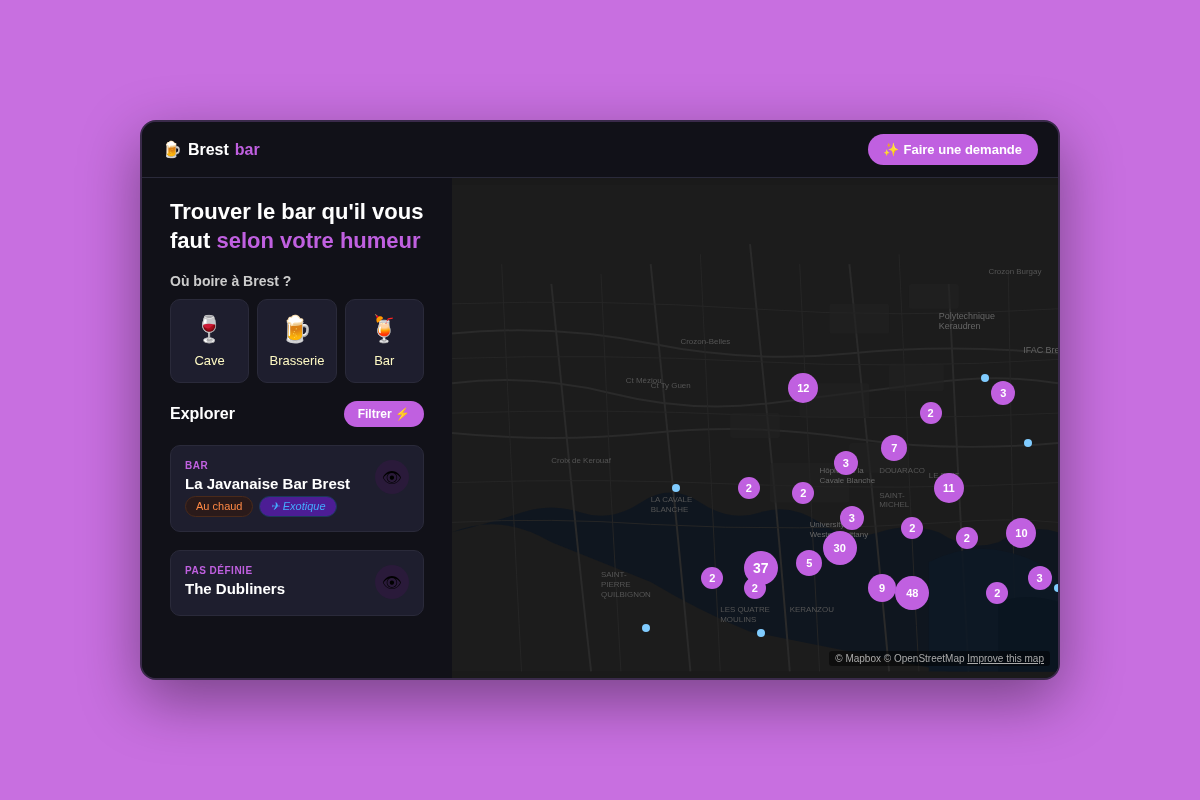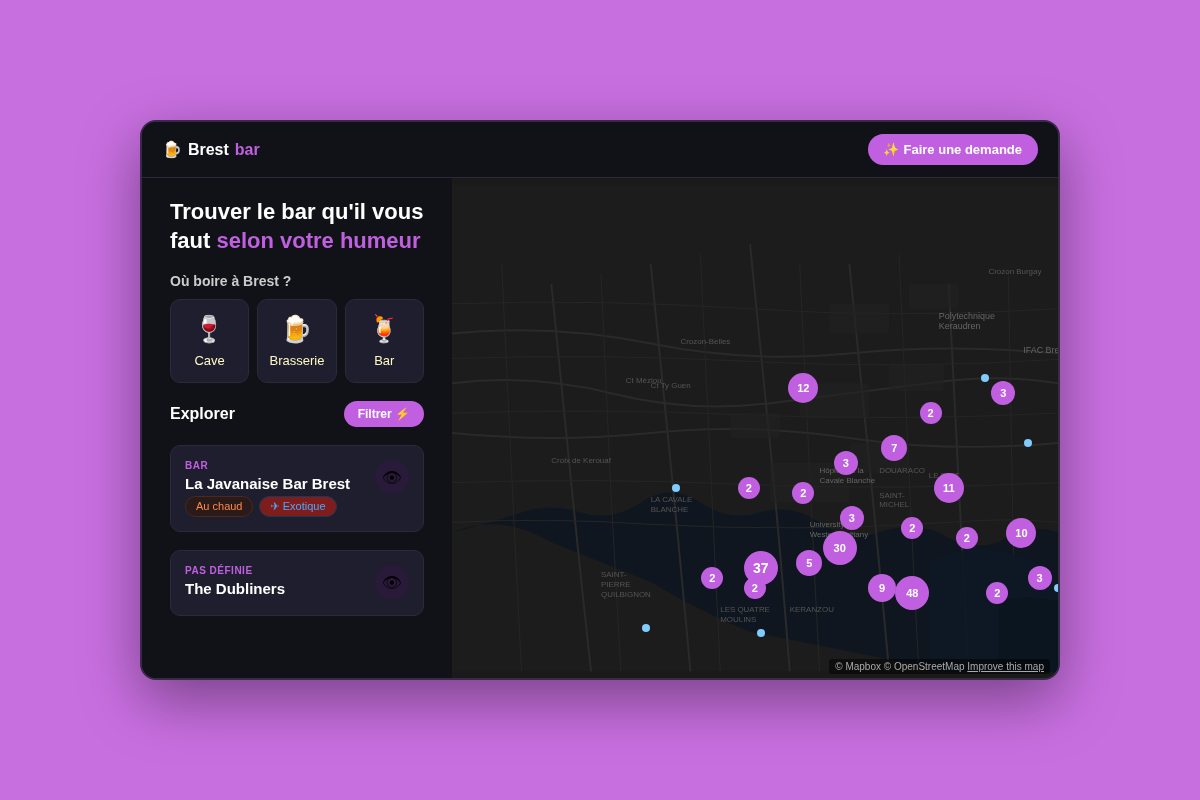--- a/index.html
+++ b/index.html
@@ -183,23 +183,24 @@
       padding: 3px 10px;
       font-size: 11px;
       border: 1px solid #3a3a4a;
     }
     .tag.hot {
       background: #2a1a1a;
       color: #ff8844;
       border-color: #4a2a1a;
     }
     .tag.exotic {
-      background: #7f1d1d;
+      background: #4c1d95;
       color: #44aaff;
       border-color: #1a3a5a;
+      font-style: italic;
     }
     .place-icon {
       width: 34px;
       height: 34px;
       background: #2a1a3a;
       border-radius: 50%;
       display: flex;
       align-items: center;
       justify-content: center;
       font-size: 16px;
@@ -213,21 +214,21 @@
       overflow: hidden;
     }
     .map-canvas {
       width: 100%;
       height: 100%;
       position: relative;
     }
     
     .map-attribution {
       position: absolute;
-      bottom: 4px;
+      bottom: 12px;
       right: 8px;
       font-size: 10px;
       color: #aaa;
       background: rgba(0,0,0,0.5);
       padding: 2px 6px;
       border-radius: 3px;
     }
     .map-attribution a {
       color: #aaa;
       text-decoration: underline;

